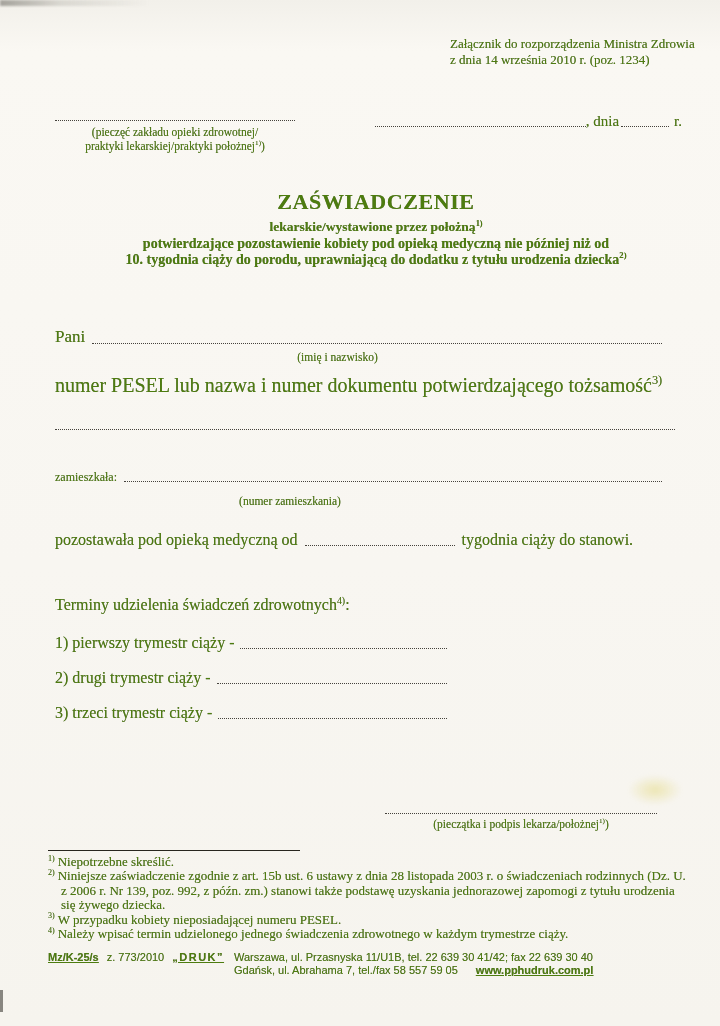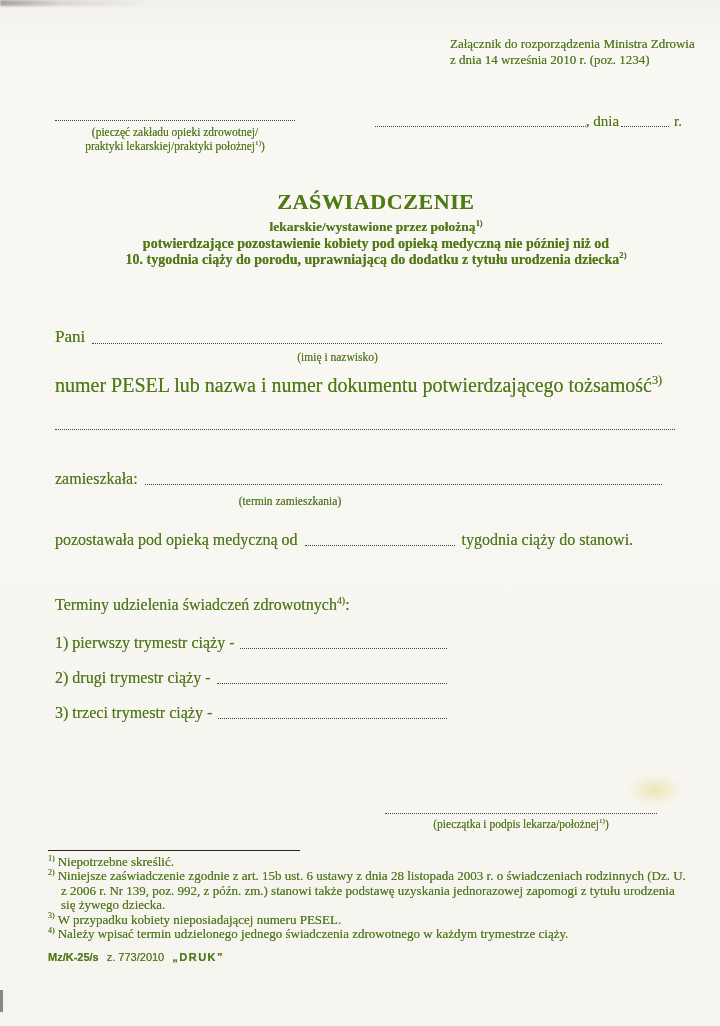--- a/index.html
+++ b/index.html
@@ -32,41 +32,41 @@
   .title-block { left:0; right:0; top:189px; text-align:center;padding-left:32px; }
   .title-main { font-size:22px; font-weight:bold; letter-spacing:.6px; margin-bottom:4px; }
   .sub { font-weight:bold; font-size:14px; line-height:16.5px; }
   .sub1 { font-size:13.5px; }
 
   .name-row { left:55px; right:58px; top:327px; font-size:17px; }
   .name-row .dots { margin-left:7px; }
   .name-caption { left:55px; width:565px; top:351px; }
   .pesel-line { left:55px; top:374px; font-size:20px; }
   .pesel-dots { left:55px; right:45px; top:429px; }
-  .addr-row { left:55px; right:58px; top:470px; font-size:16px; }
+  .addr-row { left:55px; right:58px; top:470px; font-size:12px; }
   .addr-row .dots { margin-left:7px; }
   .addr-caption { left:55px; width:470px; top:495px; }
   .care-row { left:55px; right:42px; top:531px; font-size:16px; }
   .care-dots { flex:0 0 150px; margin:0 7px; }
   .terms-heading { left:55px; top:596px; font-size:16px;text-align:right; }
   .tri { left:55px; width:392px; font-size:16px; }
   .tri .dots { margin-left:6px; }
   .tri1 { top:634px; } .tri2 { top:669px; } .tri3 { top:704px; }
 
   .sig { left:385px; width:272px; top:799px;margin-top:14px; }
   .sig .dotline { margin-bottom:4px; }
 
   .fn-rule { left:48px; width:252px; top:850px; border-top:1.6px solid #28261f; }
   .footnotes { left:48px; right:32px; top:855px; font-size:13px; line-height:14.4px; }
   .fn { padding-left:13px; text-indent:-13px; }
   .fn sup { margin-right:3px; }
 
   .print-footer { left:48px; top:951px; font-size:11px; line-height:13px;
     font-family:"Liberation Sans", sans-serif; display:flex; gap:8px; align-items:flex-start; }
-  .b { font-weight:bold; }
+  .b { font-weight:bold;text-decoration:underline; }
   .druk { letter-spacing:1.5px; }
   .addr-block { margin-left:2px; }
   .site { margin-left:18px; }
 
   
   .smudge-top { left:0; top:0; width:150px; height:6px;
     background: linear-gradient(90deg, rgba(70,68,60,.45), rgba(120,118,108,.2) 40%, rgba(120,118,108,0));
     filter: blur(1px); }
   .smudge-yellow { left:628px; top:775px; width:54px; height:30px; border-radius:50%;
     background: radial-gradient(closest-side, rgba(226,214,120,.5), rgba(226,214,120,0));
@@ -113,21 +113,21 @@
 </div>
 <div class="abs caption name-caption ink">(imię i nazwisko)</div>
 
 <div class="abs pesel-line ink"><span>numer PESEL lub nazwa i numer dokumentu potwierdzającego tożsamość</span><sup>3)</sup></div>
 <div class="abs dotline pesel-dots"></div>
 
 <div class="abs row addr-row ink">
   <span>zamieszkała:</span>
   <span class="dots grow"></span>
 </div>
-<div class="abs caption addr-caption ink">(termin zamieszkania)</div>
+<div class="abs caption addr-caption ink">(numer zamieszkania)</div>
 
 <div class="abs row care-row ink">
   <span>pozostawała pod opieką medyczną od</span>
   <span class="dots care-dots"></span>
   <span>tygodnia ciąży do stanowi.</span>
 </div>
 
 <div class="abs terms-heading ink"><span>Terminy udzielenia świadczeń zdrowotnych</span><sup>4)</sup><span>:</span></div>
 
 <div class="abs row tri tri1 ink">
@@ -153,13 +153,17 @@
   <div class="fn"><sup>1)</sup><span>Niepotrzebne skreślić.</span></div>
   <div class="fn"><sup>2)</sup><span>Niniejsze zaświadczenie zgodnie z art. 15b ust. 6 ustawy z dnia 28 listopada 2003 r. o świadczeniach rodzinnych (Dz. U. z 2006 r. Nr 139, poz. 992, z późn. zm.) stanowi także podstawę uzyskania jednorazowej zapomogi z tytułu urodzenia się żywego dziecka.</span></div>
   <div class="fn"><sup>3)</sup><span>W przypadku kobiety nieposiadającej numeru PESEL.</span></div>
   <div class="fn"><sup>4)</sup><span>Należy wpisać termin udzielonego jednego świadczenia zdrowotnego w każdym trymestrze ciąży.</span></div>
 </div>
 
 <div class="abs print-footer ink">
   <span class="b">Mz/K-25/s</span>
   <span>z. 773/2010</span>
   <span class="b druk">„DRUK”</span>
+  <div class="addr-block">
+    <div>Warszawa, ul. Przasnyska 11/U1B, tel. 22 639 30 41/42; fax 22 639 30 40</div>
+    <div><span>Gdańsk, ul. Abrahama 7, tel./fax 58 557 59 05</span><span class="b site">www.pphudruk.com.pl</span></div>
+  </div>
 </div>
 
 </body></html>

